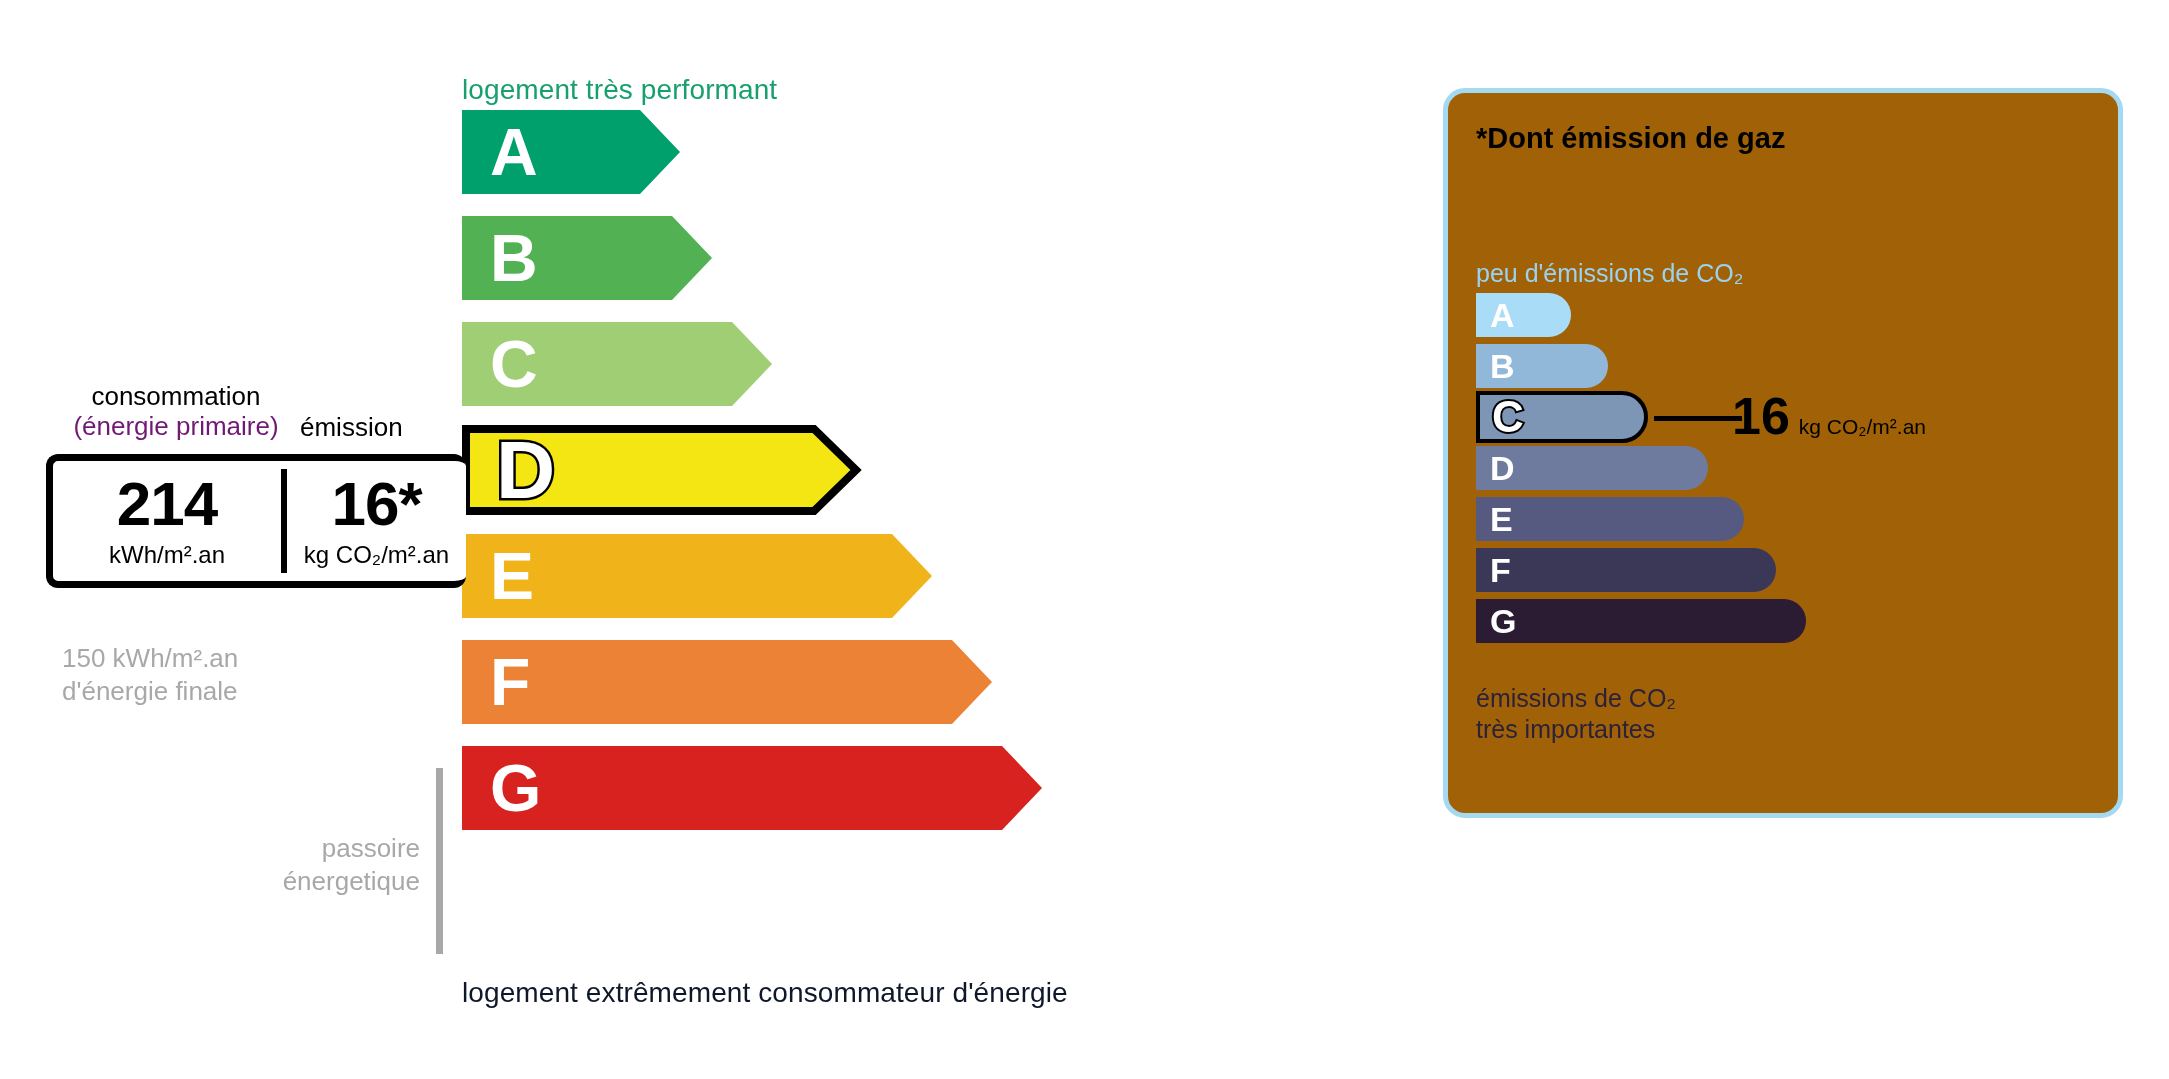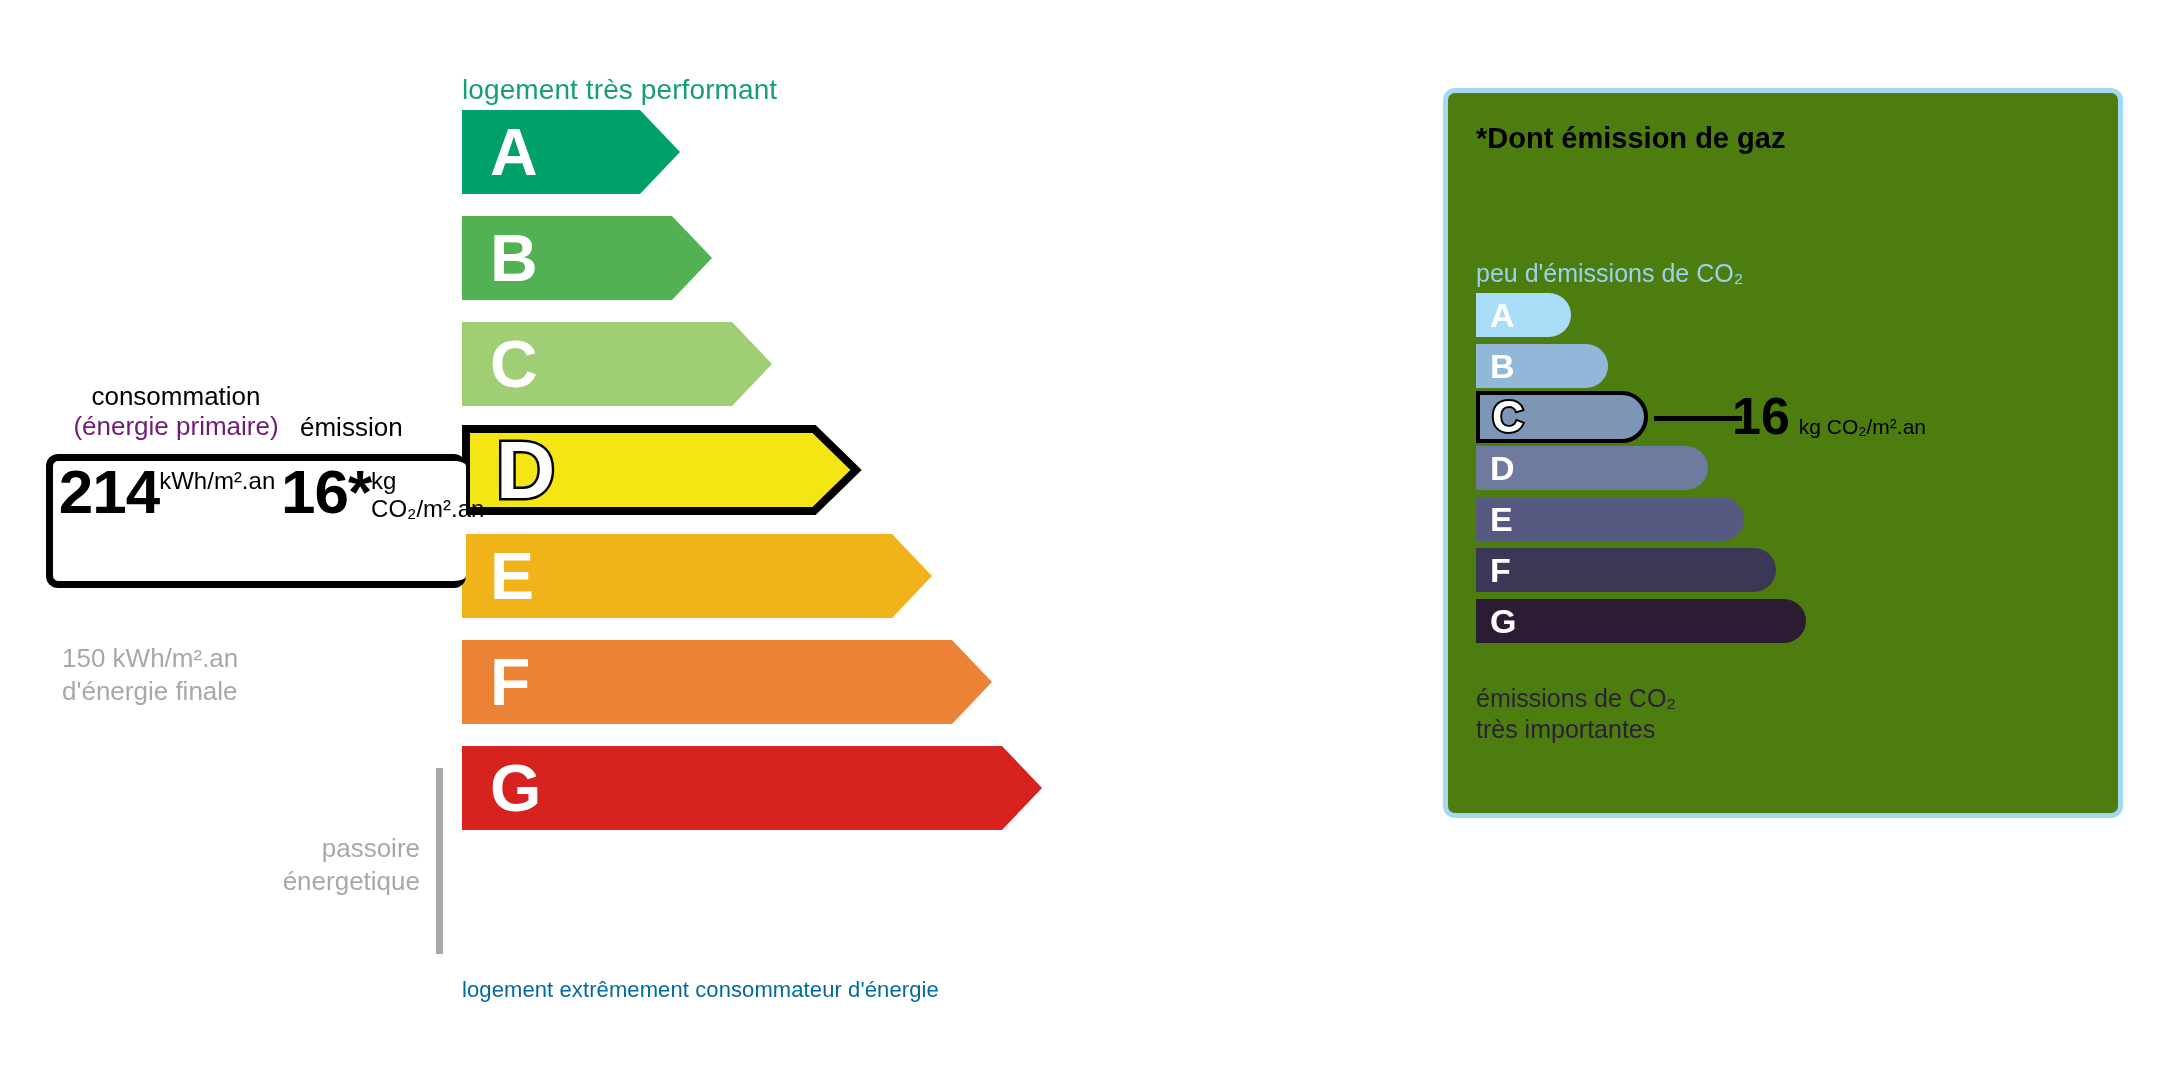--- a/index.html
+++ b/index.html
@@ -14,21 +14,21 @@
 
   
   .dpe{position:absolute;left:0;top:0;width:1400px;height:1079px;margin-top:22px;}
 
   .top-caption{
     position:absolute;left:462px;top:52px;
     font-size:28px;color:#17a06e;white-space:nowrap;letter-spacing:.1px;
   }
   .bottom-caption{
     position:absolute;left:462px;top:955px;
-    font-size:22px;color:#0369a1;white-space:nowrap;letter-spacing:.1px;text-align:right;
+    font-size:28px;color:#0f172a;white-space:nowrap;letter-spacing:.1px;text-align:right;
   }
 
   .rows{position:absolute;left:462px;top:88px;width:900px;}
   .row{position:relative;height:84px;margin-bottom:22px;}
   .row.r-e{margin-top:22px;}
   .arrow{
     position:absolute;left:0;top:0;height:84px;
     display:block;
   }
   .arrow svg{display:block;height:84px;}
@@ -45,21 +45,21 @@
     left:34px;
   }
 
   
   .valuebox{
     position:absolute;left:46px;top:432px;width:420px;height:134px;
     border:7px solid #000;border-radius:12px;border-right:0;
     background:#fff;box-sizing:border-box;
     display:flex;align-items:stretch;z-index:5;
   }
-  .vb-cell{flex:1;display:flex;justify-content:center;}
+  .vb-cell{flex:1;display:flex;flex-direction:column;align-items:center;justify-content:center;}
   .vb-cell.left{flex:0 0 228px;}
   .vb-divider{width:6px;background:#000;margin:8px 0;}
   .vb-num{font-size:62px;font-weight:bold;line-height:1;letter-spacing:-1px;}
   .vb-unit{font-size:24px;margin-top:6px;}
 
   .lbl-conso{
     position:absolute;left:66px;top:360px;width:220px;text-align:center;
     font-size:26px;color:#000;line-height:1.15;
   }
   .lbl-conso .sub{color:#701a75;}
@@ -75,21 +75,21 @@
     position:absolute;left:190px;top:810px;width:230px;text-align:right;
     font-size:26px;color:#a8a8a8;line-height:1.25;
   }
   .passoire-bar{
     position:absolute;left:436px;top:746px;width:7px;height:186px;background:#a8a8a8;
   }
 
   
   .co2panel{
     position:absolute;left:1443px;top:88px;width:680px;height:730px;
-    border:5px solid #a4d9f2;border-radius:12px;box-sizing:border-box;background:#4d7c0f;
+    border:5px solid #a4d9f2;border-radius:22px;box-sizing:border-box;background:#a16207;
   }
   .co2-title{
     position:absolute;left:28px;top:28px;
     font-size:29px;font-weight:bold;line-height:1.2;color:#000;
   }
   .co2-top-cap{
     position:absolute;left:28px;top:166px;
     font-size:25px;color:#9bd2ef;
   }
   .co2-rows{position:absolute;left:28px;top:200px;width:500px;}

